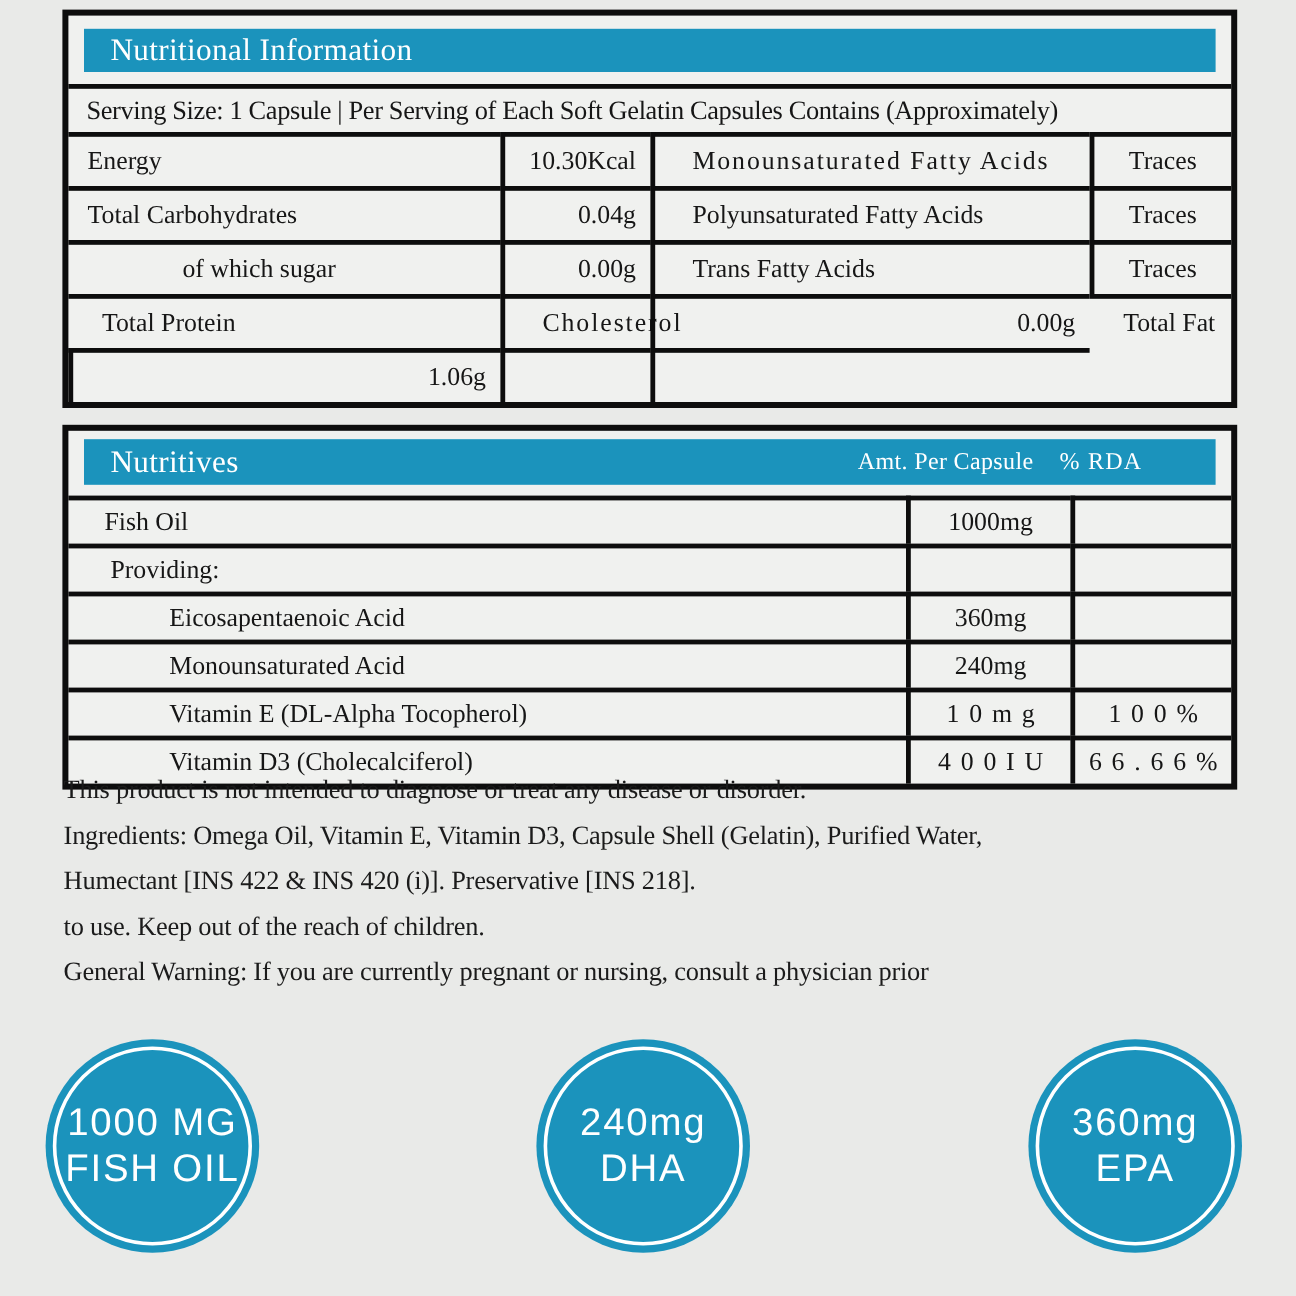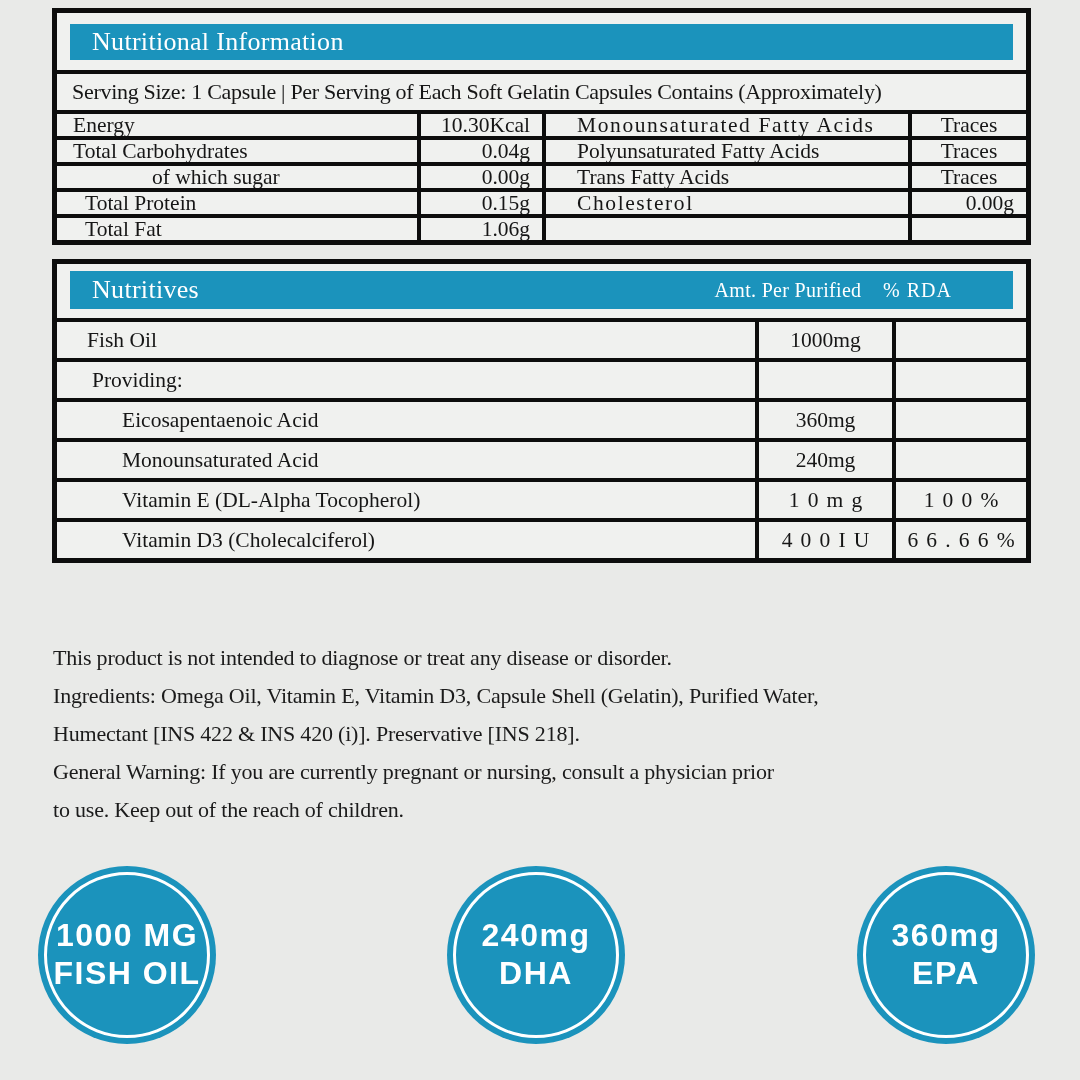--- a/index.html
+++ b/index.html
@@ -51,21 +51,21 @@
     height:40px;
     display:flex;align-items:center;
     padding-left:15px;
     font-size:22px;
     letter-spacing:-.3px;
   }
 
   
   .macro-grid{display:grid;grid-template-columns:360px 125px 366px 1fr;}
   .mcell{
-    height:26px;
+    height:45px;
     border-top:4px solid var(--line);
     display:flex;align-items:center;
     font-size:21.5px;
   }
   .mlabel{padding-left:16px;}
   .mlabel.ind-sugar{padding-left:95px;}
   .mlabel.ind-sm{padding-left:28px;text-align:center;}
   .mval{border-left:4px solid var(--line);justify-content:flex-end;padding-right:12px;}
   .rlabel{border-left:4px solid var(--line);padding-left:31px;}
   .rval{border-left:4px solid var(--line);justify-content:center;}
@@ -75,42 +75,42 @@
   
   .nutri-grid{display:grid;grid-template-columns:698px 137px 1fr;}
   .ncell{
     height:40px;
     border-top:4px solid var(--line);
     display:flex;align-items:center;
     font-size:21.5px;
   }
   .nlabel{padding-left:30px;}
   .nlabel.ind-a{padding-left:35px;}
-  .nlabel.ind-b{padding-left:65px;}
+  .nlabel.ind-b{padding-left:84px;}
   .namt{border-left:4px solid var(--line);justify-content:center;}
   .nrda{border-left:4px solid var(--line);justify-content:center;}
   .wsp{letter-spacing:.38em;text-indent:.38em;}
 
   
   .notes{position:absolute;left:53px;top:645px;width:980px;font-size:22px;letter-spacing:-.2px;color:#1b1b1b;}
   .note{height:26px;line-height:26px;margin-bottom:12px;}
 
   
   .badge{
     position:absolute;top:866px;
     width:178px;height:178px;border-radius:50%;
     background:var(--accent);
   }
   .badge .ring{position:absolute;inset:6px;border:3px solid #fff;border-radius:50%;}
   .badge .txt{
     position:absolute;inset:0;
     display:flex;flex-direction:column;align-items:center;justify-content:center;
     color:#fff;
     font-family:"Liberation Sans","DejaVu Sans",sans-serif;
-    font-weight:700;font-size:32px;line-height:1.18;letter-spacing:1.5px;
+    font-weight:400;font-size:32px;line-height:1.18;letter-spacing:1.5px;
     white-space:nowrap;
   }
   .badge.b1{left:38px;}
   .badge.b2{left:447px;}
   .badge.b3{left:857px;}
 </style>
 </head>
 <body>
 
 <div class="page">
@@ -135,35 +135,34 @@
       <div class="mcell mval">0.04g</div>
       <div class="mcell rlabel">Polyunsaturated Fatty Acids</div>
       <div class="mcell rval">Traces</div>
 
       <div class="mcell mlabel ind-sugar">of which sugar</div>
       <div class="mcell mval">0.00g</div>
       <div class="mcell rlabel">Trans Fatty Acids</div>
       <div class="mcell rval">Traces</div>
 
       <div class="mcell mlabel ind-sm">Total Protein</div>
-      <div class="mcell mval">0.15g</div>
       <div class="mcell rlabel lsp">Cholesterol</div>
       <div class="mcell rval right">0.00g</div>
 
       <div class="mcell mlabel ind-sm">Total Fat</div>
       <div class="mcell mval">1.06g</div>
       <div class="mcell rlabel"></div>
       <div class="mcell rval"></div>
     </div>
   </div>
 
   <div class="box t2">
     <div class="tealbar">
       <span class="bar-title">Nutritives</span>
-      <span class="hdr-amt">Amt. Per Purified</span>
+      <span class="hdr-amt">Amt. Per Capsule</span>
       <span class="hdr-rda">% RDA</span>
     </div>
 
     <div class="nutri-grid">
 
       <div class="ncell nlabel">Fish Oil</div>
       <div class="ncell namt">1000mg</div>
       <div class="ncell nrda"></div>
 
       <div class="ncell nlabel ind-a">Providing:</div>
@@ -185,22 +184,22 @@
       <div class="ncell nlabel ind-b">Vitamin D3 (Cholecalciferol)</div>
       <div class="ncell namt wsp">400IU</div>
       <div class="ncell nrda wsp">66.66%</div>
     </div>
   </div>
 
   <div class="notes">
     <div class="note">This product is not intended to diagnose or treat any disease or disorder.</div>
     <div class="note">Ingredients: Omega Oil, Vitamin E, Vitamin D3, Capsule Shell (Gelatin), Purified Water,</div>
     <div class="note">Humectant [INS 422 &amp; INS 420 (i)]. Preservative [INS 218].</div>
+    <div class="note">to use. Keep out of the reach of children.</div>
     <div class="note">General Warning: If you are currently pregnant or nursing, consult a physician prior</div>
-    <div class="note">to use. Keep out of the reach of children.</div>
   </div>
 
   <div class="badge b1">
     <div class="ring"></div>
     <div class="txt">
       <span>1000 MG</span>
       <span>FISH OIL</span>
     </div>
   </div>
   <div class="badge b2">

